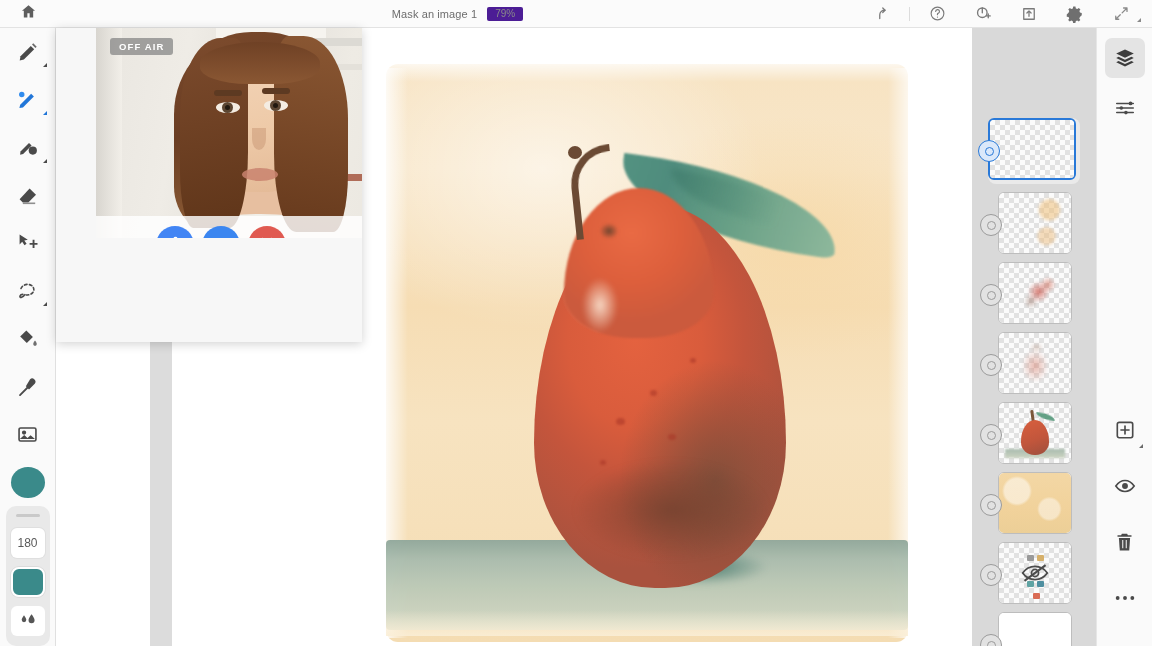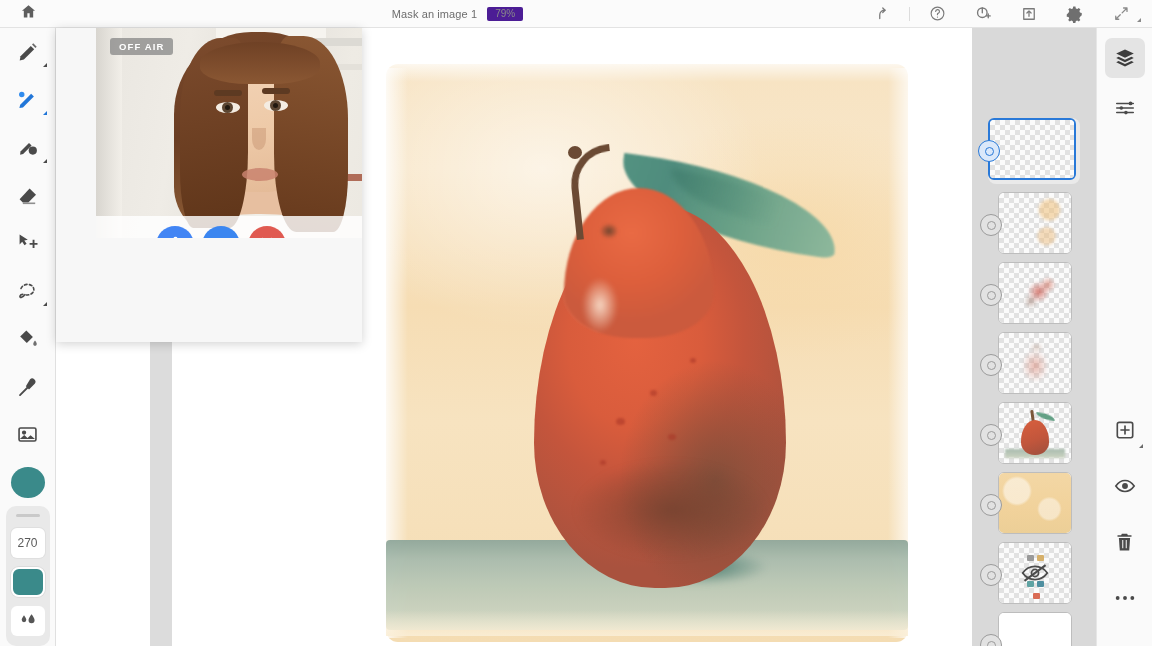--- a/index.html
+++ b/index.html
@@ -510,21 +510,21 @@
         <rect x="3.2" y="5.2" width="17.6" height="13.6" rx="1.6"></rect>
         <circle cx="8.4" cy="10" r="1.4" fill="#4a4a4a"></circle>
         <path d="M4 16.8l4.6-4.4 3.4 3.2 3.2-2.8 4.6 4z" fill="#4a4a4a" stroke="none"></path>
       </svg>
     </div>
 
     <div class="color-dot" style="background:#3a8a8a"></div>
 
     <div class="rail-lower">
       <div class="grip"></div>
-      <div class="size-box">270</div>
+      <div class="size-box">180</div>
       <div class="swatch-box" style="background:#3a8a8a"></div>
       <div class="wet-box">
         <svg width="22" height="16" viewBox="0 0 24 18" fill="#565656">
           <path d="M7.5 2.5c1.7 2.3 2.6 4 2.6 5.2a2.6 2.6 0 1 1-5.2 0c0-1.2.9-2.9 2.6-5.2z"></path>
           <path d="M16 1.4c2.2 3 3.4 5.2 3.4 6.8a3.4 3.4 0 1 1-6.8 0c0-1.6 1.2-3.8 3.4-6.8z"></path>
         </svg>
       </div>
     </div>
   </div>
 

